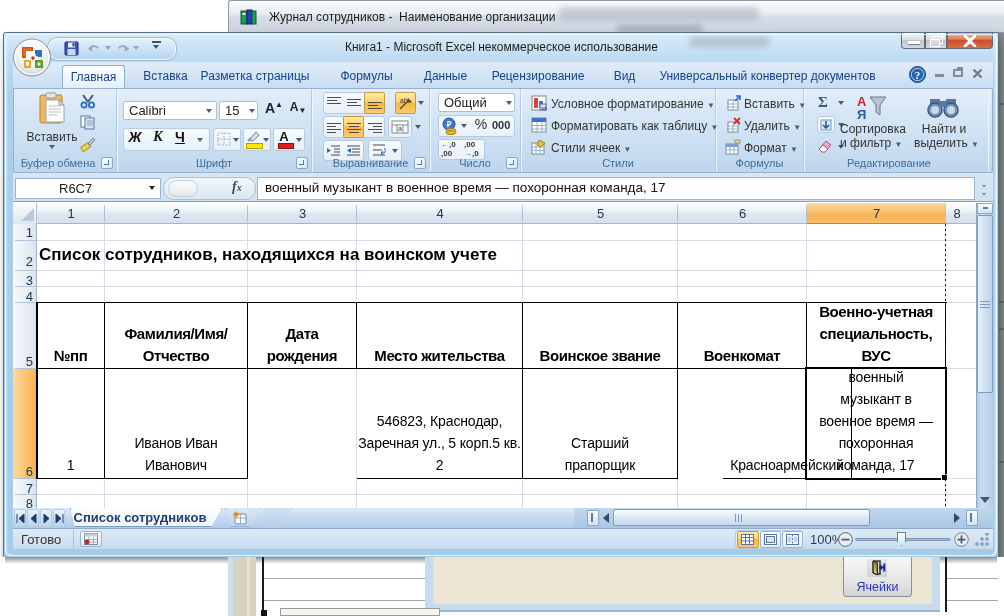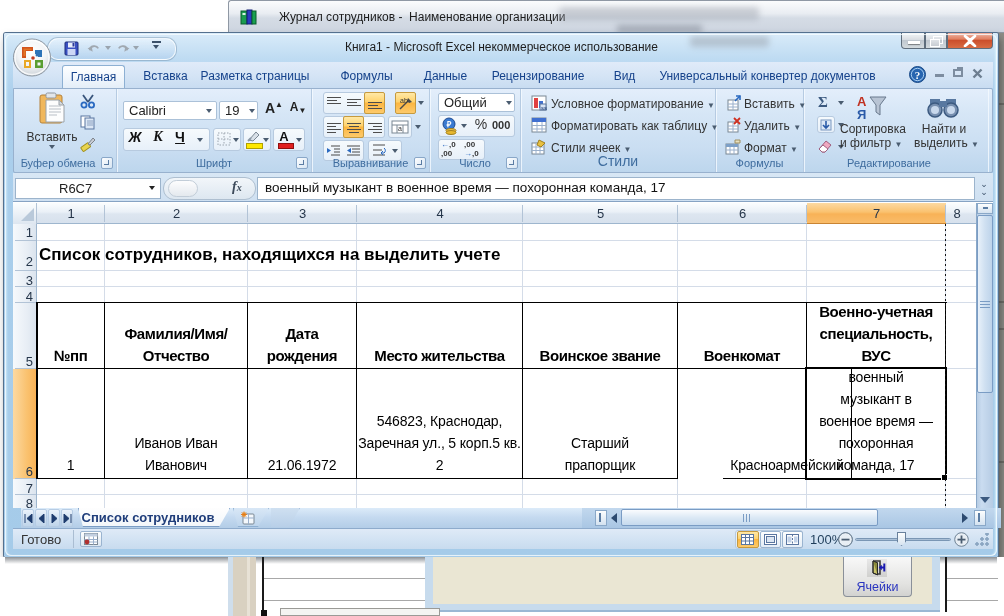--- a/index.html
+++ b/index.html
@@ -1,29 +1,29 @@
 <!DOCTYPE html>
 <html><head>
 <meta charset="utf-8">
 <style>
 html,body{margin:0;padding:0;}
 body{width:1004px;height:616px;overflow:hidden;font-family:"Liberation Sans",sans-serif;background:#fff;position:relative;}
 .abs{position:absolute;}
 #stage{position:absolute;left:0;top:0;width:1004px;height:616px;background:#fff;}
 #bgtitle{left:228px;top:0;width:776px;height:33px;background:linear-gradient(180deg,#fbfcfd 0%,#e9edf2 40%,#d5dce5 55%,#cdd5e0 100%);border:1px solid #8f98a4;border-right:none;border-radius:3px 0 0 0;box-sizing:border-box;}
-#bgtitle .ttl{left:50px;top:9px;font-size:12px;color:#1c1c1c;white-space:nowrap;}
+#bgtitle .ttl{left:40px;top:9px;font-size:12px;color:#1c1c1c;white-space:nowrap;}
 #graystrip{left:998px;top:33px;width:6px;height:583px;background:#8e8e88;}
 #graystrip .ln{left:0;width:6px;height:2px;background:#6e6e68;}
 #xl{left:4px;top:33px;width:994px;height:524px;border-radius:2px;background:linear-gradient(180deg,#d9ebf9 0%,#bedbf2 5%,#abcfec 12%,#a5cbe9 100%);box-shadow:0 0 0 1px #54708e,2px 5px 9px rgba(30,30,30,.55);}
 #xl .inedge{left:1px;top:1px;width:992px;height:522px;border-radius:6px;box-shadow:inset 0 0 0 1px rgba(255,255,255,.65), inset -2px 0 2px rgba(220,245,255,.8), inset 2px 0 2px rgba(220,245,255,.6);z-index:5;pointer-events:none;}
 #tabrow{left:9px;top:29px;width:980px;height:26px;background:linear-gradient(180deg,#e0ebf9 0%,#d4e4f5 55%,#c8dcf1 100%);}
 #ribbon{left:9px;top:55px;width:980px;height:85px;background:linear-gradient(180deg,#e3eefb 0%,#d6e6f6 30%,#cadef2 70%,#bdd6ed 100%);border:1px solid #98b1ce;border-radius:0 2px 2px 2px;box-sizing:border-box;}
 #fbar{left:9px;top:140px;width:980px;height:28px;background:linear-gradient(180deg,#d8e7f5 0%,#cfe0f1 100%);}
 #sheet{left:9px;top:168px;width:980px;height:307px;background:#fff;border-top:1px solid #87a3c3;box-sizing:border-box;}
-#tabsbar{left:17px;top:475px;width:980px;height:20px;background:linear-gradient(180deg,#dcebf9 0%,#c5daf0 45%,#b3cde7 100%);}
+#tabsbar{left:9px;top:475px;width:980px;height:20px;background:linear-gradient(180deg,#dcebf9 0%,#c5daf0 45%,#b3cde7 100%);}
 #statusbar{left:9px;top:495px;width:980px;height:21px;background:linear-gradient(180deg,#dfeaf7 0%,#d3e3f3 50%,#c8dbee 100%);border-top:1px solid #8eabcc;box-sizing:border-box;}
 
 .capbtn{top:0;height:16px;box-sizing:border-box;border:1px solid #5e6d7c;border-top:none;}
 .capbtn.min{background:linear-gradient(180deg,#f5f7f8 0%,#d8dde2 45%,#bfc7cf 50%,#d3dade 100%);border-radius:0 0 0 4px;}
 .capbtn.max{background:linear-gradient(180deg,#f5f7f8 0%,#d8dde2 45%,#bfc7cf 50%,#d3dade 100%);}
 .capbtn.cls{background:linear-gradient(180deg,#f0b2a2 0%,#e08163 40%,#cc4f2c 50%,#d96c43 100%);border-radius:0 0 4px 0;}
 
 .rtab{top:3px;height:23px;font-size:12px;color:#15428b;text-align:center;line-height:23px;white-space:nowrap;}
 .rtab.active{background:linear-gradient(180deg,#fdfeff 0%,#f3f8fd 45%,#e4eef8 100%);border:1px solid #8db0d3;border-bottom:none;border-radius:3px 3px 0 0;box-sizing:border-box;}
 
@@ -170,21 +170,21 @@
           <rect x="2" y="9" width="9" height="5" rx="1" fill="#e8d44f" stroke="#a09020" transform="rotate(-35 6 11)"></rect>
           <path d="M9 8 L14 2 L16 4 L11 9 Z" fill="#c8cdd4" stroke="#7d828a"></path>
         </svg>
         <div class="abs glabel" style="width:88px;font-size:11px;">Буфер обмена</div>
         <div class="abs glauncher" style="left:87px;"></div>
       </div>
 
       <div class="abs grp" style="left:103px;width:194px;">
         <div class="abs cmbo" style="left:6px;top:12px;width:94px;height:19px;line-height:18px;padding-left:5px;">Calibri</div>
         <div class="abs dna" style="left:89px;top:20px;"></div>
-        <div class="abs cmbo" style="left:102px;top:12px;width:39px;height:19px;line-height:18px;padding-left:5px;">19</div>
+        <div class="abs cmbo" style="left:102px;top:12px;width:39px;height:19px;line-height:18px;padding-left:5px;">15</div>
         <div class="abs dna" style="left:132px;top:20px;"></div>
         <div class="abs" style="left:146px;top:11px;width:22px;height:20px;font-size:14px;font-weight:bold;color:#222;text-align:center;">А<span style="font-size:8px;vertical-align:6px;">▲</span></div>
         <div class="abs" style="left:170px;top:11px;width:22px;height:20px;font-size:12px;font-weight:bold;color:#222;text-align:center;">А<span style="font-size:8px;vertical-align:-2px;">▼</span></div>
         <div class="abs ipanel" style="left:6px;top:39px;width:87px;height:23px;"></div>
         <div class="abs" style="left:6px;top:40px;width:24px;height:21px;font-size:14px;font-weight:bold;font-style:italic;color:#111;text-align:center;">Ж</div>
         <div class="abs" style="left:30px;top:40px;width:22px;height:21px;font-size:14px;font-weight:bold;font-style:italic;color:#111;text-align:center;font-family:'Liberation Serif',serif;">К</div>
         <div class="abs" style="left:52px;top:40px;width:22px;height:21px;font-size:14px;font-weight:bold;color:#111;text-align:center;text-decoration:underline;">Ч</div>
         <div class="abs dna" style="left:80px;top:49px;"></div>
         <div class="abs ipanel" style="left:96px;top:39px;width:28px;height:23px;"></div>
         <svg class="abs" style="left:100px;top:43px" width="14" height="14" viewBox="0 0 14 14">
@@ -316,21 +316,21 @@
             <rect x="1" y="1" width="14" height="4" fill="#4070d0"></rect>
             <path d="M1 8.5 h14 M1 12 h14 M6 5 v10 M11 5 v10" stroke="#9ab0cc"></path>
           </svg>
         <div class="abs btxt" style="left:30px;top:30px;">Форматировать как таблицу <span style="font-size:8px;color:#4a5c70">▼</span></div>
         <svg class="abs ic16" style="left:10px;top:50px" viewBox="0 0 16 16">
             <rect x="1" y="4" width="12" height="11" fill="#fff" stroke="#7b8894"></rect>
             <path d="M1 8 h12 M1 11.5 h12 M5 4 v11 M9 4 v11" stroke="#9ab0cc"></path>
             <path d="M8 1 l6 3 -4 4 -4 -2 Z" fill="#e8c040" stroke="#a08020"></path>
           </svg>
         <div class="abs btxt" style="left:30px;top:52px;">Стили ячеек <span style="font-size:8px;color:#4a5c70">▼</span></div>
-        <div class="abs glabel" style="font-size:14px;">Стили</div>
+        <div class="abs glabel" style="font-size:11px;">Стили</div>
       </div>
 
       <div class="abs grp" style="left:702px;width:87px;">
         <svg class="abs ic16" style="left:9px;top:6px" viewBox="0 0 16 16">
             <rect x="3" y="5" width="10" height="10" fill="#fff" stroke="#7b8894"></rect>
             <path d="M3 9 h10 M3 12 h10 M8 5 v10" stroke="#9ab0cc"></path>
             <path d="M11 1 l4 0 0 4" fill="none" stroke="#2a69c0" stroke-width="1.6"></path>
             <path d="M15 1 l-5 5" stroke="#2a69c0" stroke-width="1.6"></path>
           </svg>
         <div class="abs btxt" style="left:28px;top:8px;">Вставить <span style="font-size:8px;color:#4a5c70">▼</span></div>
@@ -446,21 +446,21 @@
         <div class="gv abs" style="left:793px;"></div>
         <div class="gv abs" style="left:932px;"></div>
       <div class="gh abs" style="top:38px;"></div>
         <div class="gh abs" style="top:68px;"></div>
         <div class="gh abs" style="top:84px;"></div>
         <div class="gh abs" style="top:100px;"></div>
         <div class="gh abs" style="top:292px;"></div>
       <div class="gh abs" style="top:166px;left:933px;width:30px;"></div>
       <div class="gh abs" style="top:276px;left:933px;width:30px;"></div>
 
-      <div class="abs" style="left:26px;top:43px;font-size:17px;font-weight:bold;color:#000;white-space:nowrap;">Список сотрудников, находящихся на выделить учете</div>
+      <div class="abs" style="left:26px;top:43px;font-size:17px;font-weight:bold;color:#000;white-space:nowrap;">Список сотрудников, находящихся на воинском учете</div>
 
       <div class="abs" style="left:24px;top:101px;width:909px;height:176px;">
           <div class="abs" style="left:-1px;top:-1.5px;width:911px;height:1.5px;background:#000;"></div>
           <div class="abs" style="left:-1px;top:0;width:1.5px;height:176px;background:#000;"></div>
         <div class="tc abs" style="left:0;top:0;width:68px;height:66px;">
             <span><b>№пп</b></span>
           </div>
         <div class="tc abs" style="left:68px;top:0;width:143px;height:66px;">
             <span><b>Фамилия/Имя/<br>Отчество</b></span>
           </div>
@@ -477,23 +477,20 @@
             <span><b>Военкомат</b></span>
           </div>
         <div class="tc abs" style="left:770px;top:0;width:139px;height:66px;">
             <span><b>Военно-учетная<br>специальность,<br>ВУС</b></span>
           </div>
         <div class="tc abs d" style="left:0;top:66px;width:68px;height:110px;">
             <span>1</span>
           </div>
         <div class="tc abs d" style="left:68px;top:66px;width:143px;height:110px;">
             <span>Иванов Иван<br>Иванович</span>
-          </div>
-        <div class="tc abs d" style="left:211px;top:66px;width:109px;height:110px;">
-            <span>21.06.1972</span>
           </div>
         <div class="tc abs d" style="left:320px;top:66px;width:166px;height:110px;">
             <span>546823, Краснодар,<br>Заречная ул., 5 корп.5 кв.<br>2</span>
           </div>
         <div class="tc abs d" style="left:486px;top:66px;width:155px;height:110px;">
             <span>Старший<br>прапорщик</span>
           </div>
         <div class="tc abs d" style="left:641px;top:66px;width:129px;height:110px;margin-left:45px;">
             <span>Красноармейский</span>
           </div>

